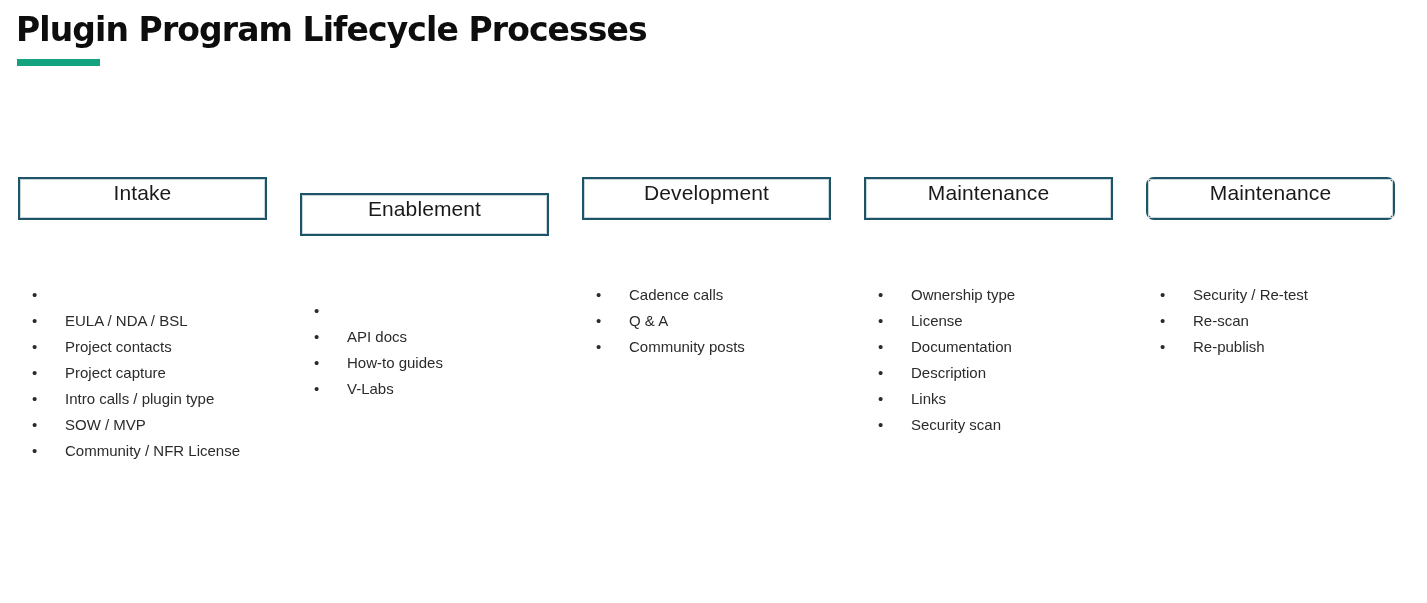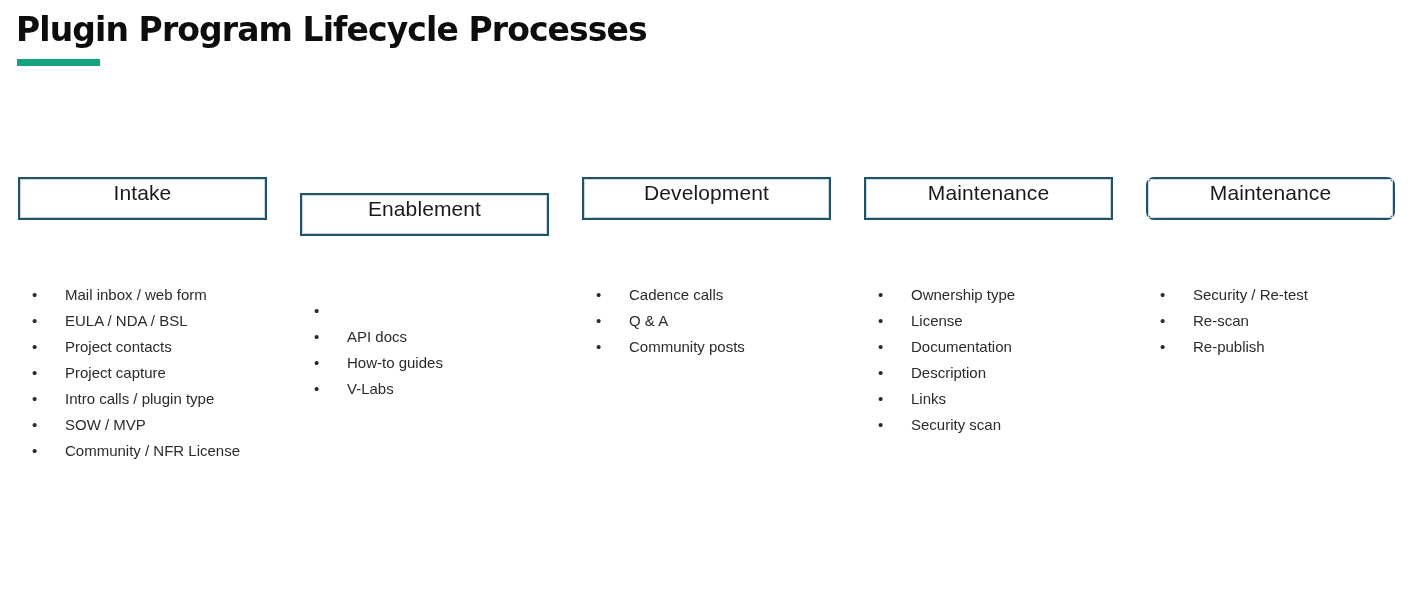--- a/index.html
+++ b/index.html
@@ -130,21 +130,21 @@
 <div id="slide-title">Plugin Program Lifecycle Processes</div>
 
 <div id="title-accent-bar" style="background: rgb(20, 163, 127);"></div>
 
 <div id="stage-row">
     <div class="stage-column col-0">
       <div class="stage-header-box" style="border-color: rgb(30, 84, 104);">
         <span class="stage-header-label">Intake</span>
       </div>
       <ul class="stage-list">
-        <li class="stage-list-item"><span class="bullet-dot">•</span><span class="item-text">Mail inbox / web form</span></li>
+        <li class="stage-list-item"><span class="bullet-dot">•</span></li>
         <li class="stage-list-item"><span class="bullet-dot">•</span><span class="item-text">EULA / NDA / BSL</span></li>
         <li class="stage-list-item"><span class="bullet-dot">•</span><span class="item-text">Project contacts</span></li>
         <li class="stage-list-item"><span class="bullet-dot">•</span><span class="item-text">Project capture</span></li>
         <li class="stage-list-item"><span class="bullet-dot">•</span><span class="item-text">Intro calls / plugin type</span></li>
         <li class="stage-list-item"><span class="bullet-dot">•</span><span class="item-text">SOW / MVP</span></li>
         <li class="stage-list-item"><span class="bullet-dot">•</span><span class="item-text">Community / NFR License</span></li>
       </ul>
     </div>
     <div class="stage-column col-1">
       <div class="stage-header-box" style="border-color: rgb(30, 84, 104);">

